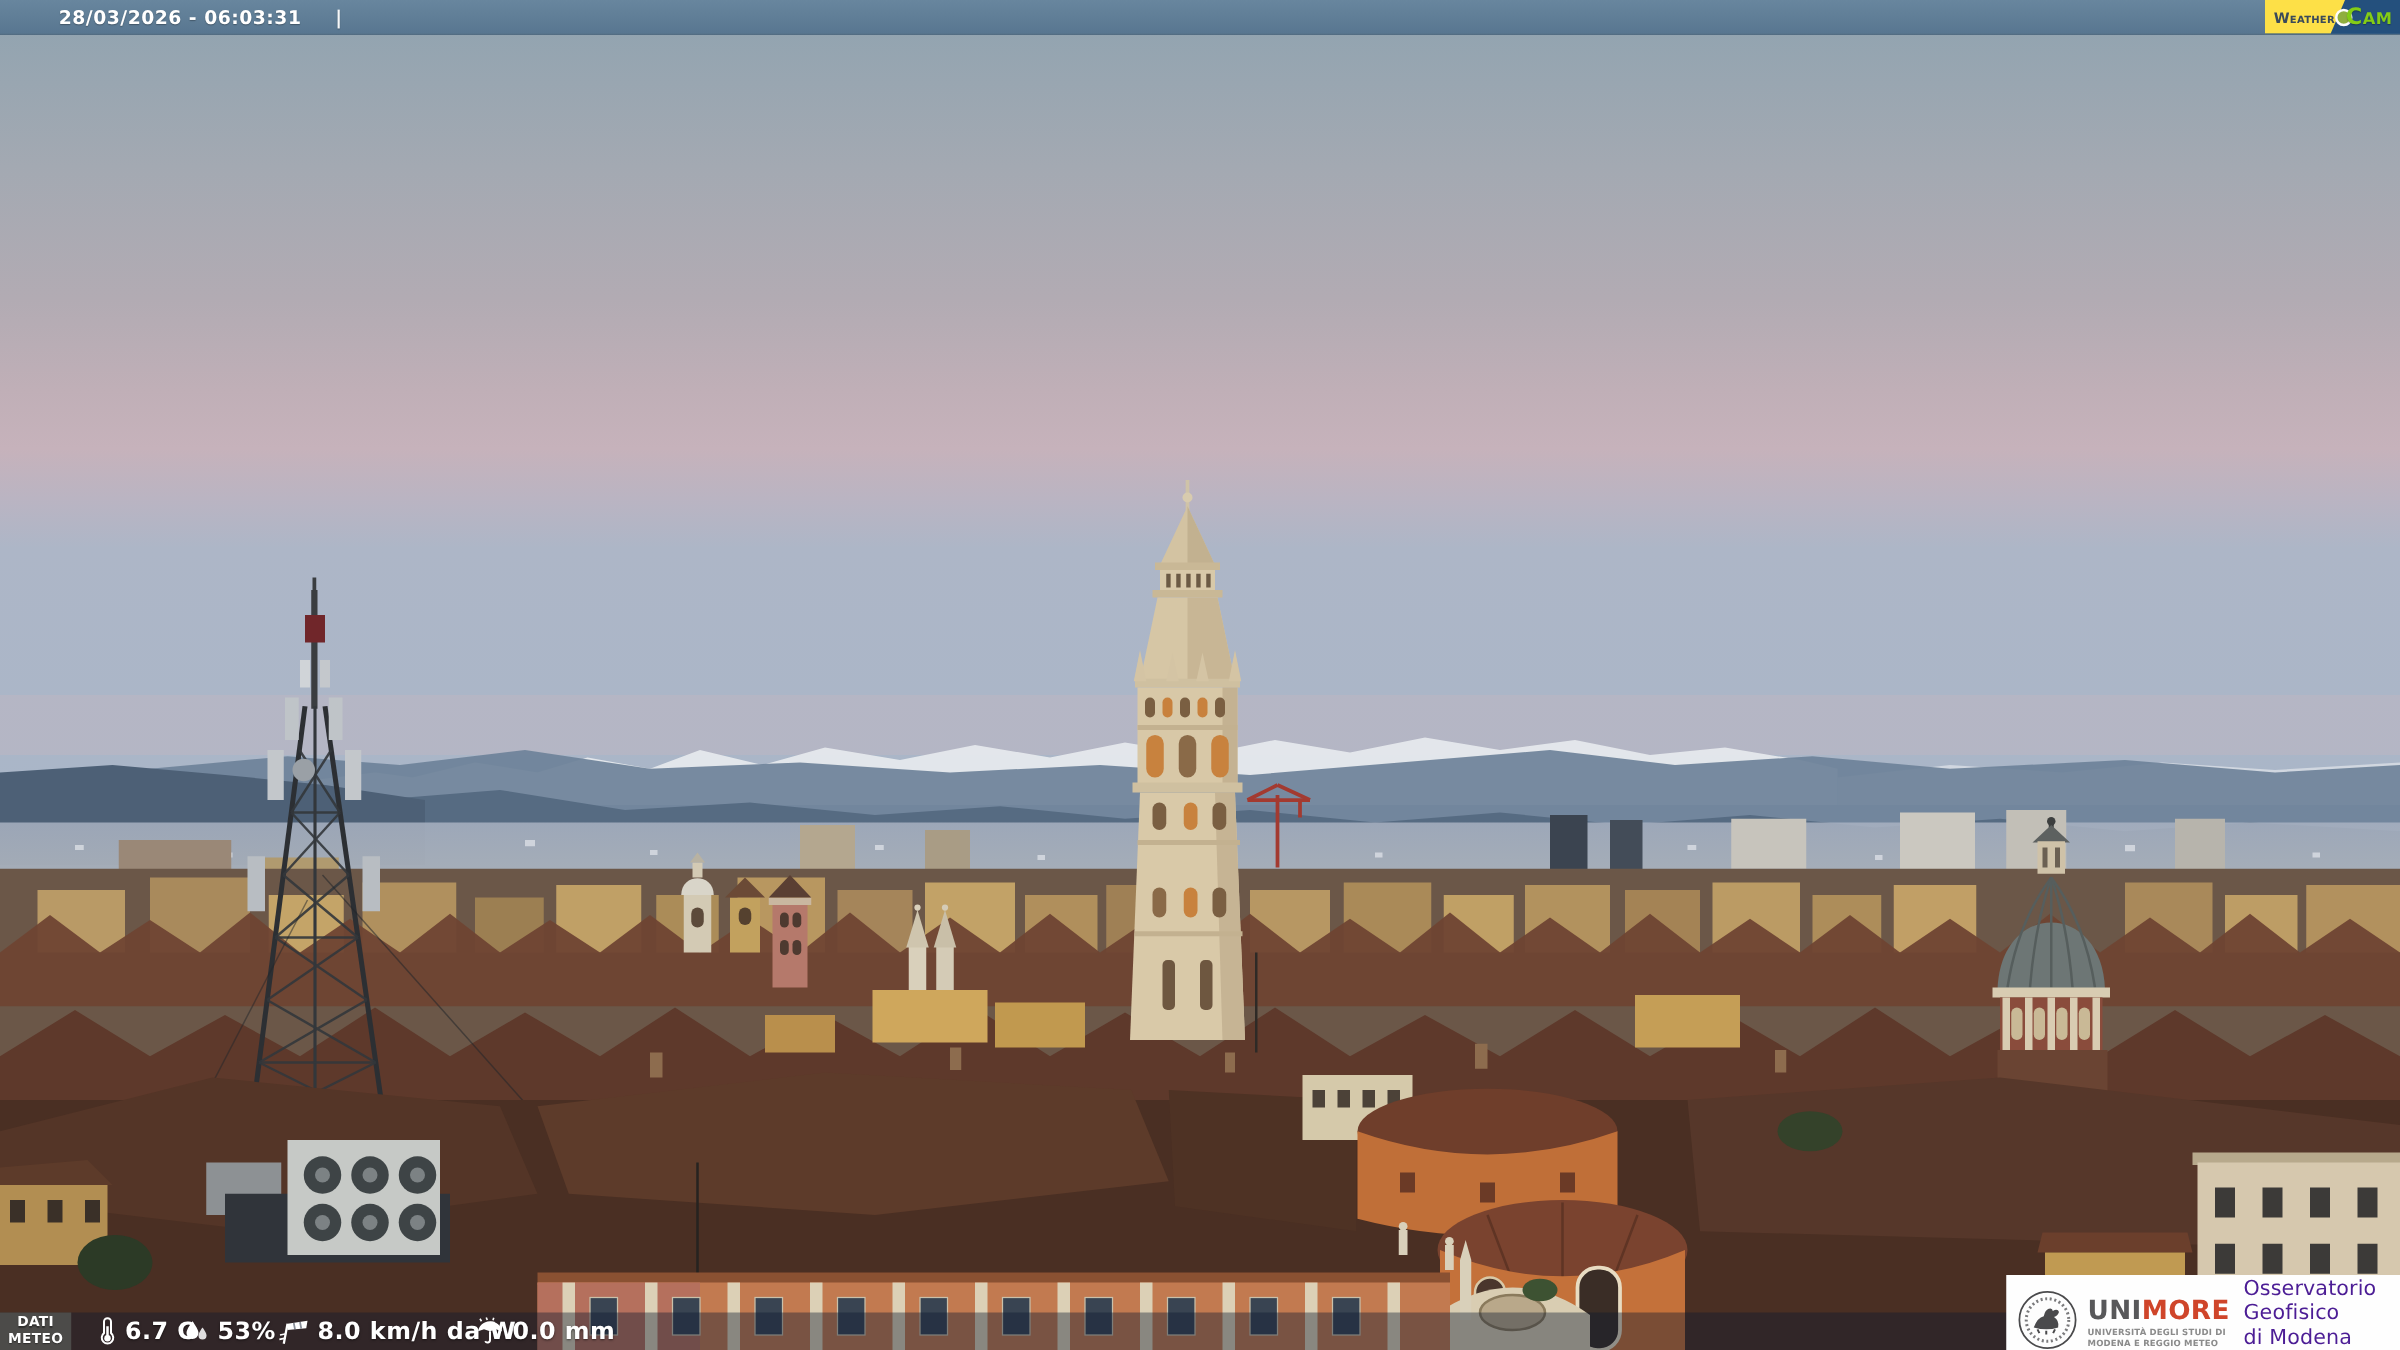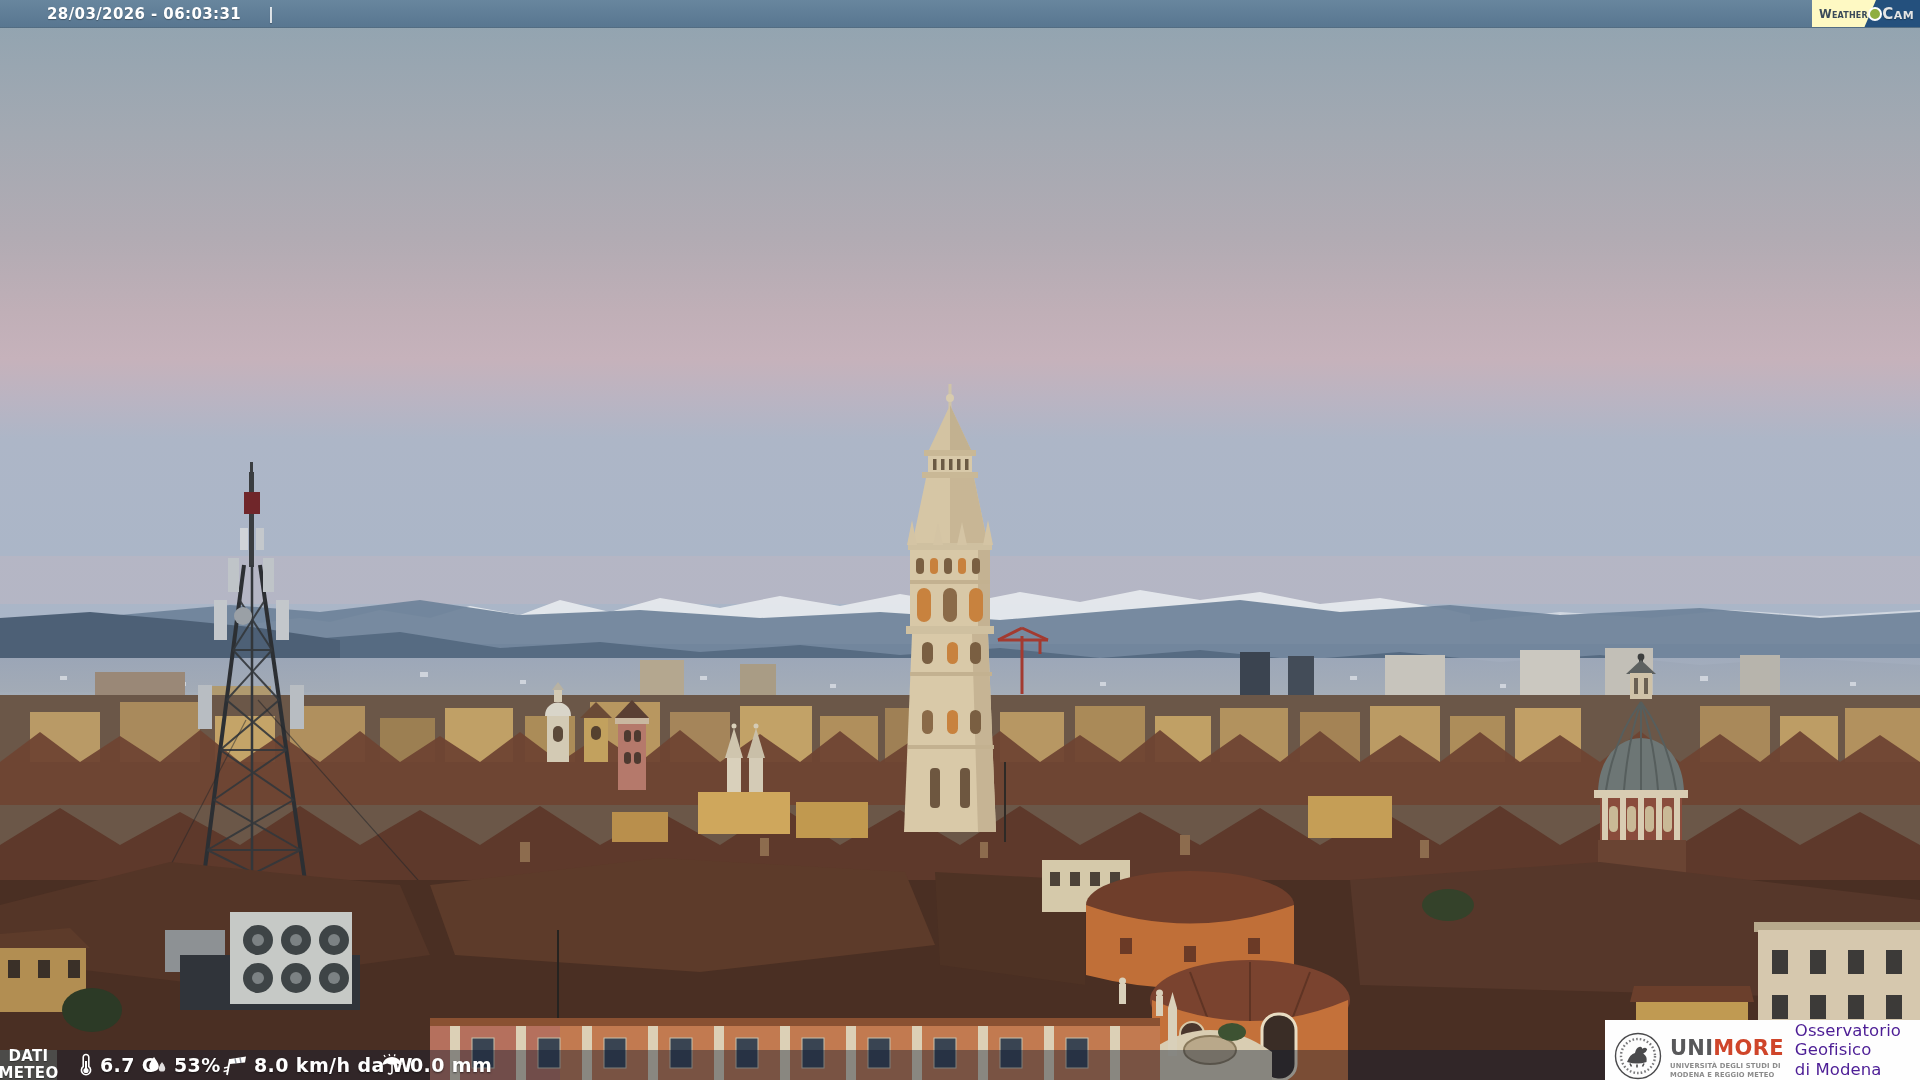--- a/index.html
+++ b/index.html
@@ -12,37 +12,37 @@
           background:linear-gradient(#68869e,#587690);
           border-bottom:1px solid rgba(20,35,50,.25);
           display:flex;align-items:center;color:#fff;
           font-size:15px;font-weight:bold;letter-spacing:.4px;
           text-shadow:0 1px 1px rgba(0,0,0,.3);white-space:nowrap;}
   .topbar .ts{margin-left:47px;}
   .topbar .sep{margin:0 27px;font-weight:bold;opacity:.95;}
 
   
   .wcam{position:absolute;top:0;right:0;width:108px;height:27px;background:#24507d;}
-  .wcam-left{position:absolute;left:0;top:0;bottom:0;width:64px;background:#fef9c3;
+  .wcam-left{position:absolute;left:0;top:0;bottom:0;width:64px;background:#fde047;
              clip-path:polygon(0 0,100% 0,82% 100%,0 100%);
              display:flex;align-items:center;justify-content:flex-start;padding-left:7px;
              color:#3a4a5a;font-size:11.5px;font-weight:bold;font-variant:small-caps;
              letter-spacing:.2px;text-shadow:none;box-sizing:border-box;}
   .wcam-dot{position:absolute;left:56px;top:6.5px;width:14px;height:14px;border-radius:50%;
             background:#8fae3f;border:2.5px solid #fdfdfd;box-sizing:border-box;}
   .wcam-right{position:absolute;right:6px;top:0;height:27px;display:flex;align-items:center;
-              color:#e5e5e5;font-size:15px;font-weight:bold;font-variant:small-caps;}
+              color:#84cc16;font-size:18px;font-weight:bold;font-variant:small-caps;}
 
   
   .wstrip{position:absolute;left:0;right:0;bottom:0;height:30px;
           background:rgba(13,24,48,.40);color:#fff;}
   .dati{position:absolute;left:0;top:0;width:57px;height:30px;
         background:rgba(98,106,100,.55);
         display:flex;flex-direction:column;align-items:center;justify-content:center;
-        font-size:15px;font-weight:bold;line-height:1.15;letter-spacing:.3px;
+        font-size:11px;font-weight:bold;line-height:1.15;letter-spacing:.3px;
         text-shadow:0 1px 1px rgba(0,0,0,.4);}
   .witem{position:absolute;top:0;height:30px;display:flex;align-items:center;gap:6px;
          font-size:19px;font-weight:bold;letter-spacing:.4px;
          text-shadow:0 1px 2px rgba(0,0,0,.55);}
   .witem svg{display:block;}
   .wi-temp{left:78px;} .wi-hum{left:146px;} .wi-wind{left:222px;} .wi-rain{left:380px;}
 
   
   .uni{position:absolute;right:0;bottom:0;width:315px;height:60px;background:#fefefe;
        display:flex;align-items:flex-end;box-sizing:border-box;padding-left:9px;}

